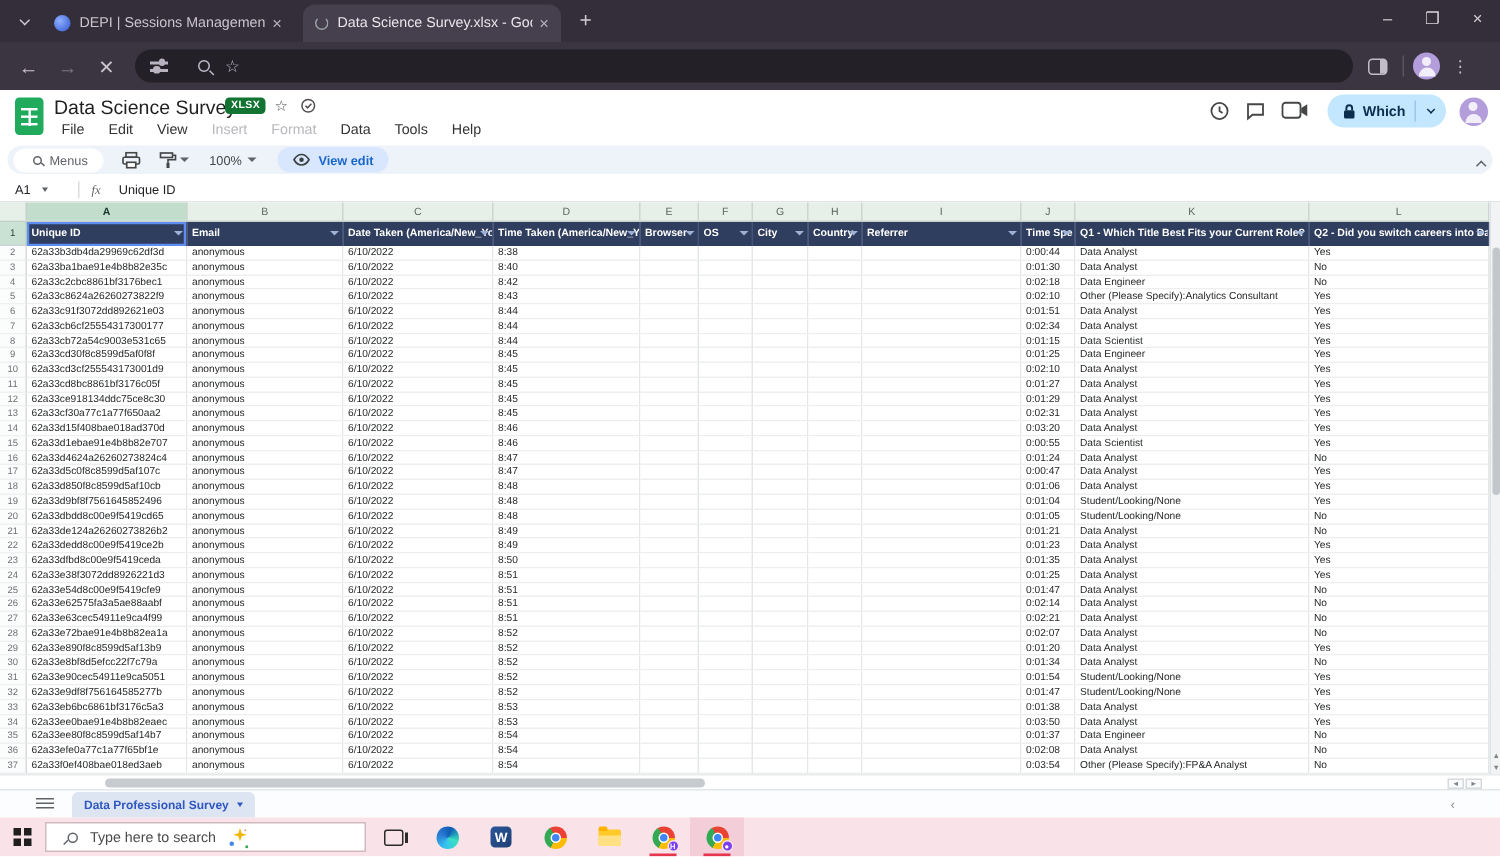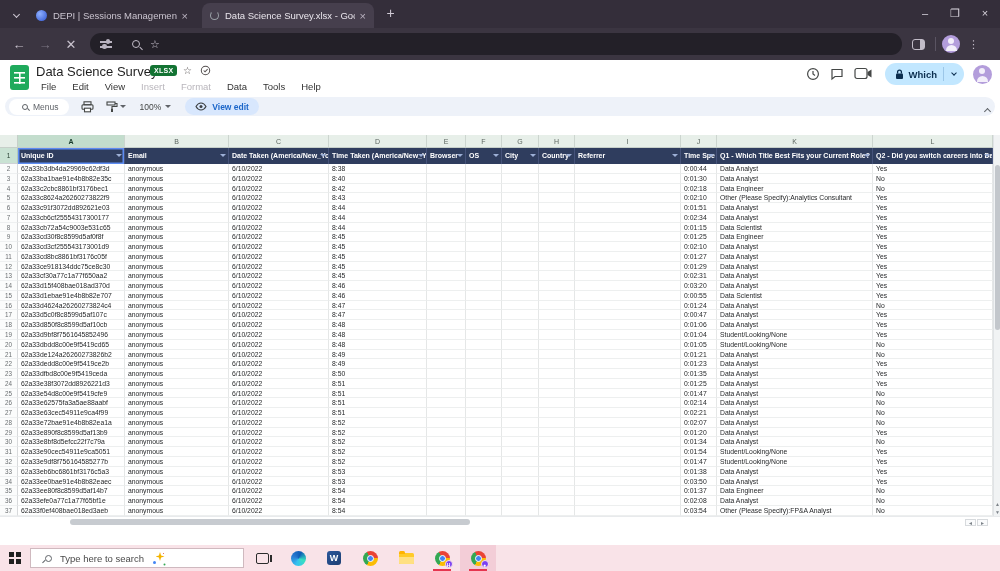--- a/index.html
+++ b/index.html
@@ -280,20 +280,29 @@
         <svg class="ic" width="12" height="9" viewBox="0 0 12 9">
             <path d="M1 4.5C2.4 2 4 1 6 1s3.6 1 5 3.5C9.6 7 8 8 6 8S2.4 7 1 4.5z" fill="none" stroke="#3c4043" stroke-width="1.1"></path>
             <circle cx="6" cy="4.5" r="1.5" fill="#3c4043"></circle>
           </svg>
         <span>View edit</span>
       </div>
     </div>
     <span id="collapse"><span class="chev-up"></span></span>
   </div>
 
+  <div id="fbar">
+    <div id="nbox">
+      <b>A1</b>
+      <span class="dchev2"></span>
+    </div>
+    <span id="fdiv"></span>
+    <span id="fx">fx</span>
+    <span id="fval">Unique ID</span>
+  </div>
 
   <div id="grid">
     <div id="colletters">
       <div id="corner"></div>
     <div class="colL sel" style="width: 107px;">A</div>
         <div class="colL" style="width: 104px;">B</div>
         <div class="colL" style="width: 100px;">C</div>
         <div class="colL" style="width: 98px;">D</div>
         <div class="colL" style="width: 39px;">E</div>
         <div class="colL" style="width: 36px;">F</div>
@@ -866,20 +875,28 @@
     <div id="vthumb"></div>
     <div class="varr" style="bottom:8px;">▲</div>
     <div class="varr" style="bottom:0;">▼</div>
   </div>
   <div id="hscroll">
     <div id="hthumb"></div>
     <div class="harr" style="right:24px;">◄</div>
     <div class="harr" style="right:12px;">►</div>
   </div>
 
+  <div id="sheetbar">
+    <span id="allsheets"></span>
+    <div id="stab">
+      <span>Data Professional Survey</span>
+      <span class="dchev2"></span>
+    </div>
+    <span id="sbchev">‹</span>
+  </div>
 
   <div id="taskbar">
     <div id="startbtn">
       <span class="winlogo">
           <i></i>
           <i></i>
           <i></i>
           <i></i>
         </span>
     </div>

